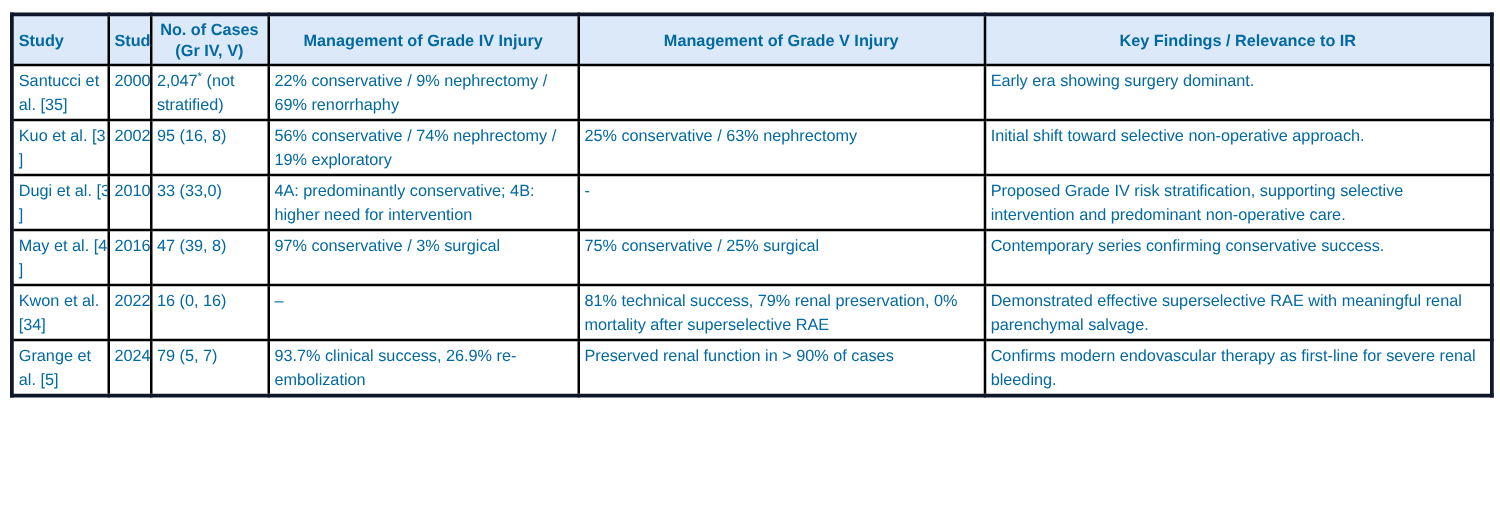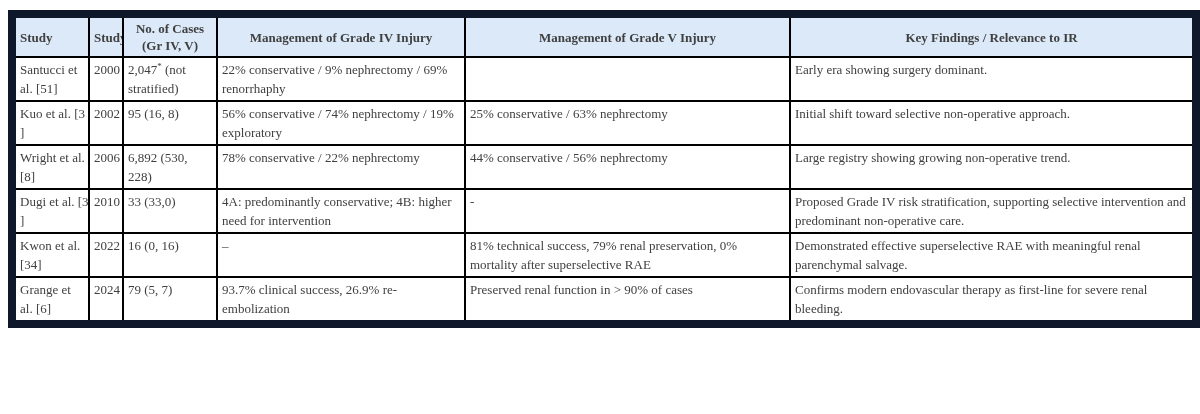--- a/index.html
+++ b/index.html
@@ -10,24 +10,24 @@
     height: 414px;
     overflow: hidden;
   }
   .table-wrap {
     margin: 10px 0 0 8px;
   }
   table.study-table {
     border-collapse: collapse;
     table-layout: fixed;
     width: 1184px;
-    font-family: Liberation Serif, serif;
+    font-family: Liberation Sans, sans-serif;
     font-size: 13px;
-    color: #404040;
-    border: 8px solid #0f172a;
+    color: #0369a1;
+    border: 3px solid #0f172a;
   }
   table.study-table th,
   table.study-table td {
     border: 2px solid #000000;
     box-sizing: border-box;
     overflow: hidden;
   }
   table.study-table th {
     background: #dbe9f8;
     font-weight: bold;
@@ -80,66 +80,66 @@
         <th>No. of Cases
 (Gr IV, V)</th>
         <th>Management of Grade IV Injury</th>
         <th>Management of Grade V Injury</th>
         <th>Key Findings / Relevance to IR</th>
       </tr>
     </thead>
     <tbody>
       <tr>
         <td class="col-study">Santucci et
-al. [51]</td>
+al. [35]</td>
         <td class="col-year">2000</td>
         <td><span>2,047</span><sup>*</sup><span> (not stratified)</span></td>
         <td>22% conservative / 9% nephrectomy / 69% renorrhaphy</td>
         <td></td>
         <td>Early era showing surgery dominant.</td>
       </tr>
       <tr>
         <td class="col-study">Kuo et al. [3
 ]</td>
         <td class="col-year">2002</td>
         <td>95 (16, 8)</td>
         <td>56% conservative / 74% nephrectomy / 19% exploratory</td>
         <td>25% conservative / 63% nephrectomy</td>
         <td>Initial shift toward selective non-operative approach.</td>
       </tr>
       <tr>
-        <td class="col-study">Wright et al.
-[8]</td>
-        <td class="col-year">2006</td>
-        <td>6,892 (530, 228)</td>
-        <td>78% conservative / 22% nephrectomy</td>
-        <td>44% conservative / 56% nephrectomy</td>
-        <td>Large registry showing growing non-operative trend.</td>
-      </tr>
-      <tr>
         <td class="col-study">Dugi et al. [3
 ]</td>
         <td class="col-year">2010</td>
         <td>33 (33,0)</td>
         <td>4A: predominantly conservative; 4B: higher need for intervention</td>
         <td>-</td>
         <td>Proposed Grade IV risk stratification, supporting selective intervention and predominant non-operative care.</td>
+      </tr>
+      <tr>
+        <td class="col-study">May et al. [4
+]</td>
+        <td class="col-year">2016</td>
+        <td>47 (39, 8)</td>
+        <td>97% conservative / 3% surgical</td>
+        <td>75% conservative / 25% surgical</td>
+        <td>Contemporary series confirming conservative success.</td>
       </tr>
       <tr>
         <td class="col-study">Kwon et al.
 [34]</td>
         <td class="col-year">2022</td>
         <td>16 (0, 16)</td>
         <td>–</td>
         <td>81% technical success, 79% renal preservation, 0% mortality after superselective RAE</td>
         <td>Demonstrated effective superselective RAE with meaningful renal parenchymal salvage.</td>
       </tr>
       <tr>
         <td class="col-study">Grange et
-al. [6]</td>
+al. [5]</td>
         <td class="col-year">2024</td>
         <td>79 (5, 7)</td>
         <td>93.7% clinical success, 26.9% re-embolization</td>
         <td>Preserved renal function in &gt; 90% of cases</td>
         <td>Confirms modern endovascular therapy as first-line for severe renal bleeding.</td>
       </tr>
     </tbody>
   </table>
 </div>
 

